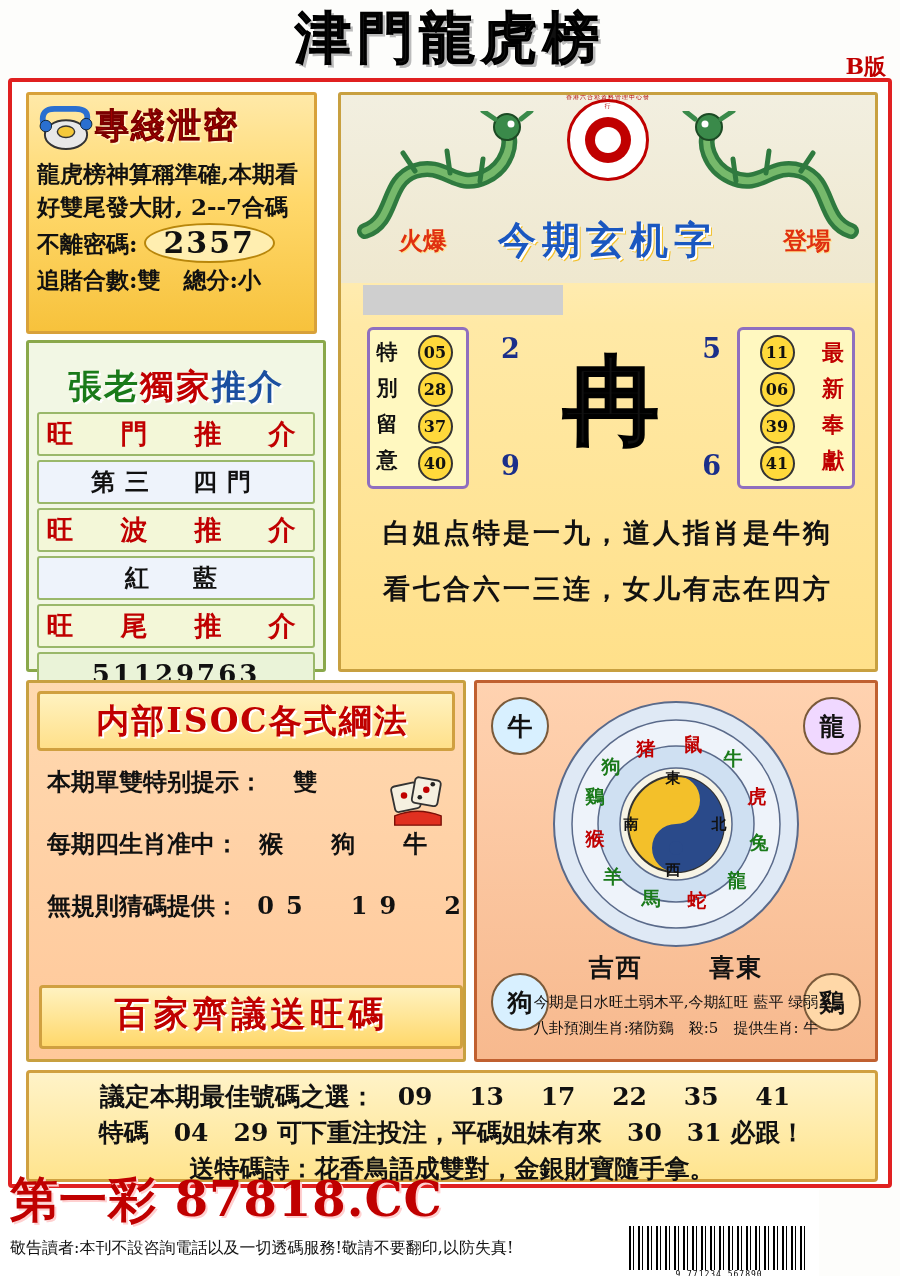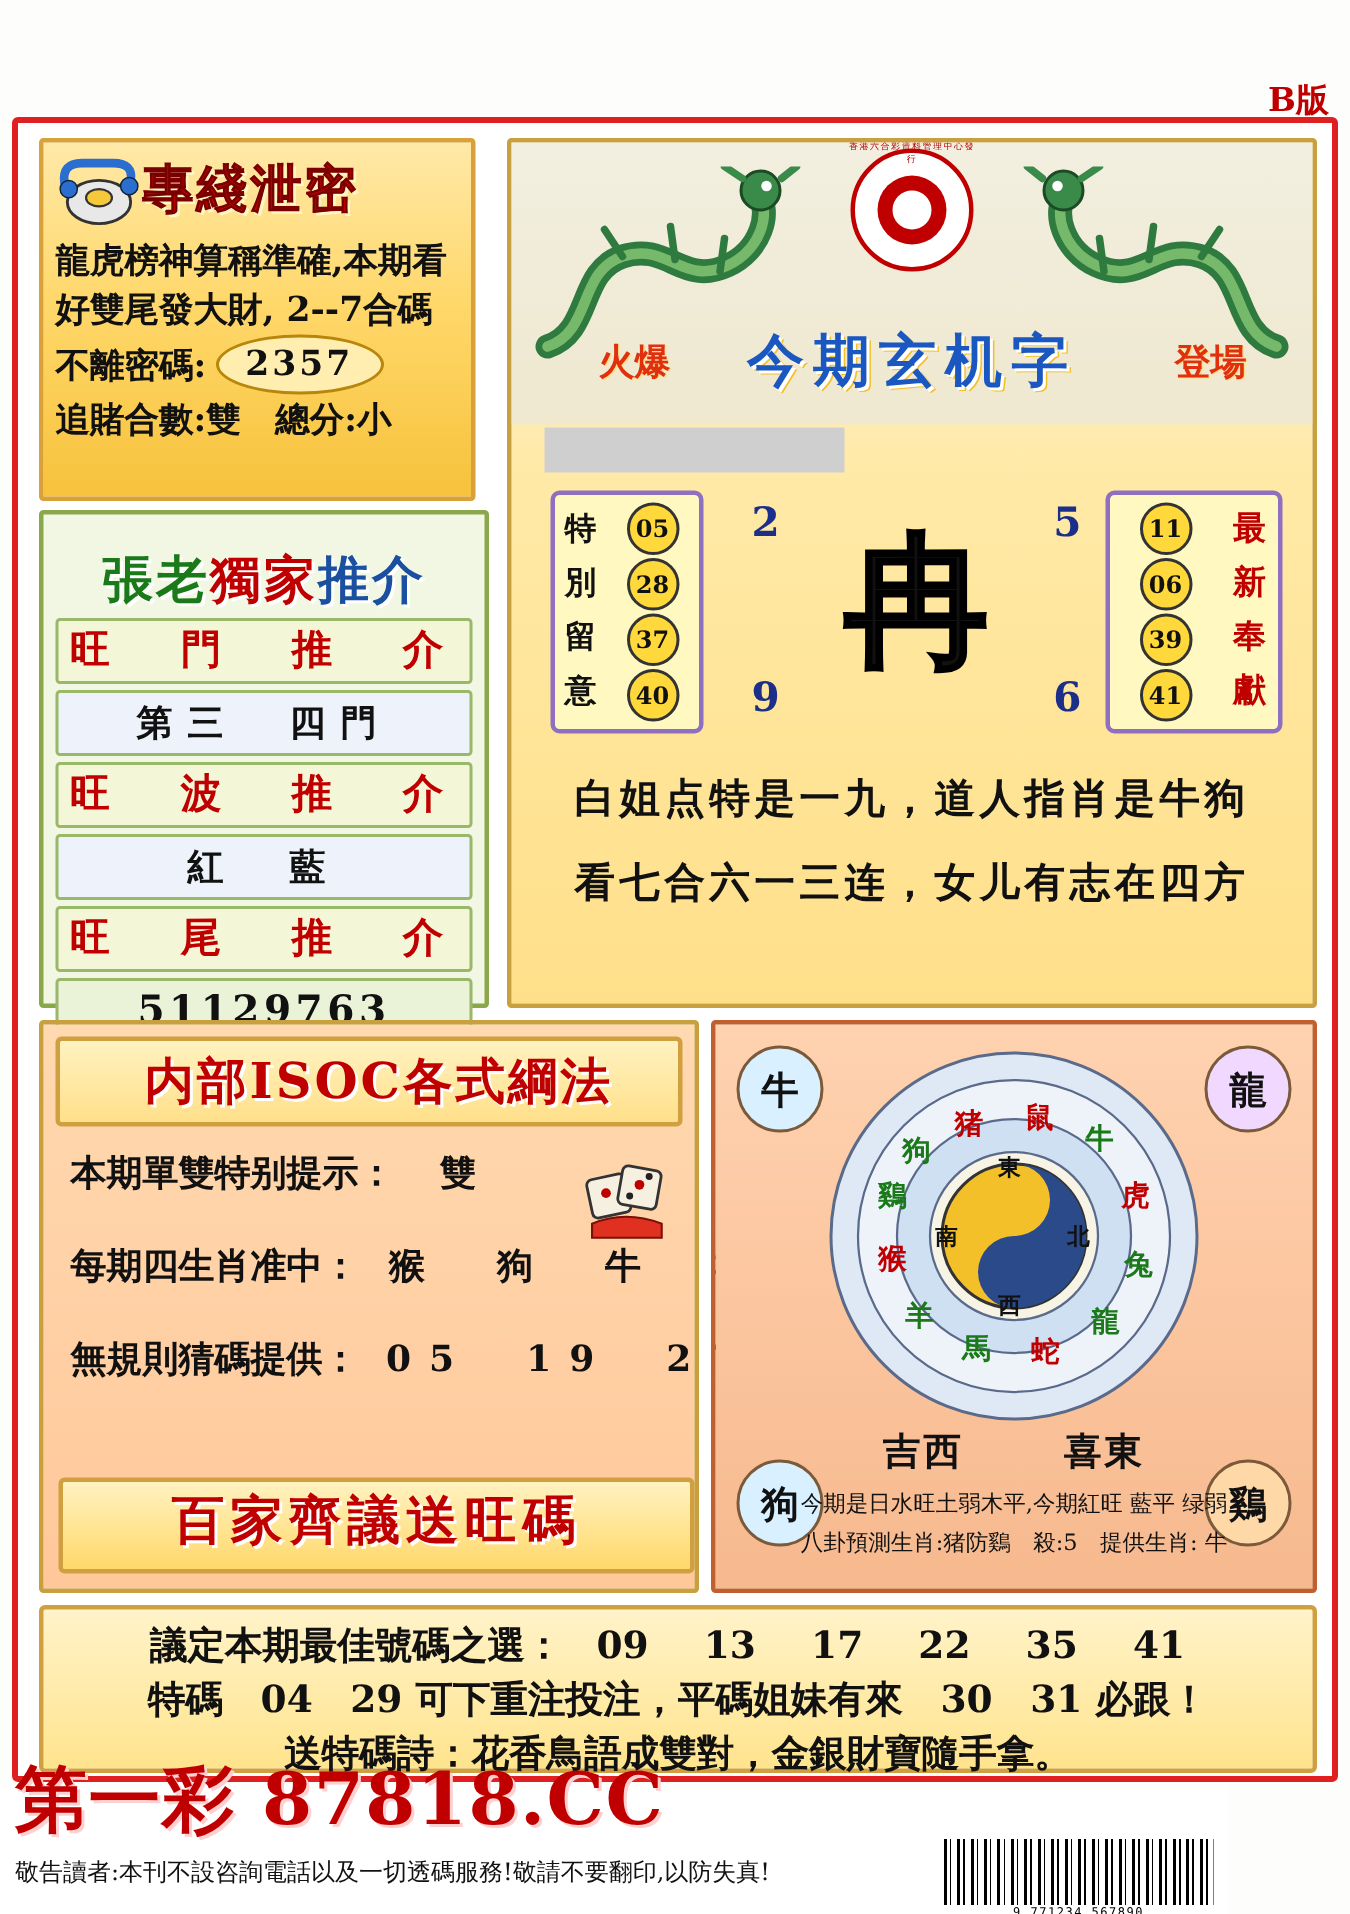--- a/index.html
+++ b/index.html
@@ -69,21 +69,21 @@
     font-size:23px;color:#111;font-weight:bold;
     padding:0 8px;line-height:33px;white-space:nowrap;
   }
   .mima-row{display:flex;align-items:center;padding:0 8px;line-height:34px;}
   .mima-oval{
     display:inline-block;margin-left:6px;
     border:2px solid #b8860b;border-radius:50%/50%;
     background:#ffeeb0;
     padding:1px 18px;
     font-family:"DejaVu Serif","Liberation Serif",serif;
-    font-size:23px;font-weight:bold;color:#111;letter-spacing:2px;
+    font-size:30px;font-weight:bold;color:#111;letter-spacing:2px;
   }
   
   .zhang-box{
     left:14px;top:258px;width:300px;height:332px;
     border:3px solid #8aa84a;
     background:#f2f7e4;
     border-radius:3px;
   }
   .zhang-head{
     text-align:center;padding-top:21px;height:44px;
@@ -313,20 +313,23 @@
     position:absolute;right:10px;top:80px;width:180px;text-align:center;
     font-size:8px;letter-spacing:1px;color:#000;
     font-family:"DejaVu Sans Mono","Liberation Mono",monospace;
   }
 </style>
 </head>
 <body>
 
 <div class="page">
 
+  <div class="title-bar">
+    <div class="main-title">津門龍虎榜</div>
+  </div>
   <div class="edition">B版</div>
 
   <div class="frame">
 
     <div class="box phone-box">
       <div class="phone-head">
         <svg class="phone-icon" viewBox="0 0 60 50">
           <ellipse cx="30" cy="33" rx="22" ry="15" fill="#e8e8e8" stroke="#333" stroke-width="2"></ellipse>
           <ellipse cx="30" cy="30" rx="9" ry="6" fill="#f5c93a" stroke="#333" stroke-width="1.5"></ellipse>
           <path d="M6 20 Q4 6 18 6 L40 6 Q54 6 52 18" fill="none" stroke="#2a6fd0" stroke-width="6" stroke-linecap="round"></path>

